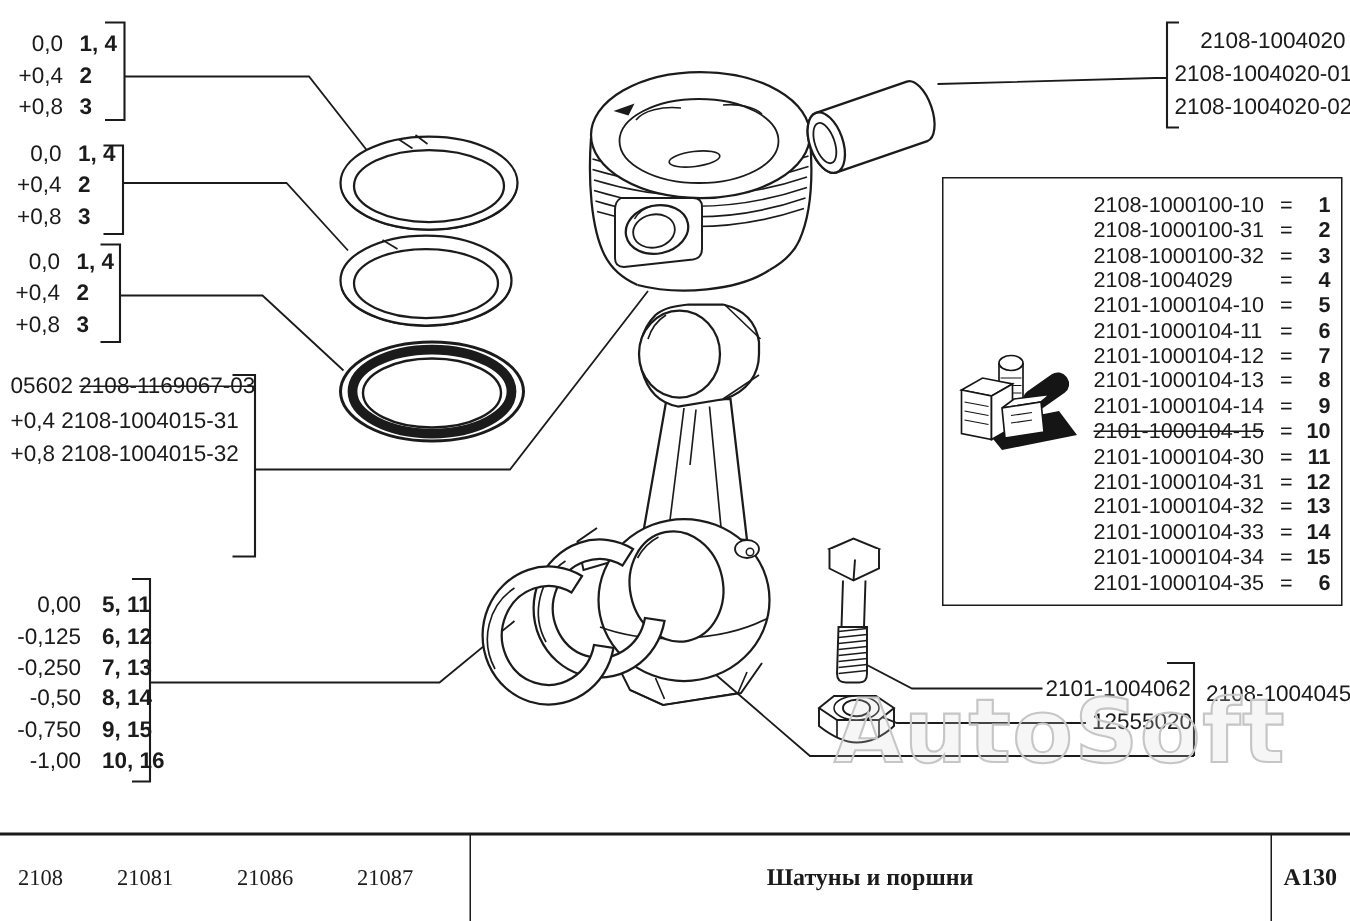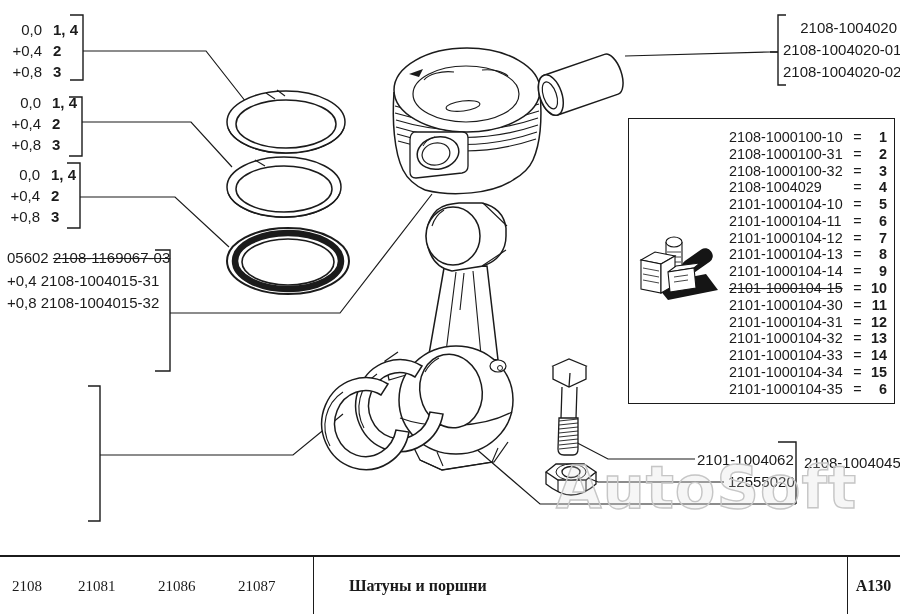--- a/index.html
+++ b/index.html
@@ -27,22 +27,22 @@
   .rod-row .eq{width:15px;text-align:center;}
   .rod-row .num{flex:1;text-align:right;font-weight:bold;}
   .label{position:absolute;font-size:15px;white-space:nowrap;}
   .underlined{}
   .watermark{position:absolute;left:556px;top:458px;font-size:59px;line-height:1;font-weight:bold;
              letter-spacing:1px;font-family:"DejaVu Sans",sans-serif;
              color:rgba(214,214,214,0.22);-webkit-text-stroke:1.4px #c6c6c6;}
   .footer-rule{position:absolute;left:0;top:555px;width:900px;height:0;border-top:2px solid #1b1b1b;}
   .vdiv{position:absolute;top:556px;height:58px;width:0;border-left:1.8px solid #1b1b1b;}
   .footer-text{position:absolute;font-family:"Liberation Serif",serif;font-size:15px;white-space:nowrap;}
-  .footer-title{position:absolute;left:313px;width:534px;top:577px;text-align:left;
-                font-family:"Liberation Serif",serif;font-weight:bold;font-size:16px;padding-left:36px;}
+  .footer-title{position:absolute;left:313px;width:534px;top:577px;text-align:center;
+                font-family:"Liberation Serif",serif;font-weight:bold;font-size:16px;}
   .footer-code{position:absolute;left:847px;width:53px;top:577px;text-align:center;
                font-family:"Liberation Serif",serif;font-weight:bold;font-size:16px;}
 </style>
 </head>
 <body>
 
 <div class="page">
 
   <svg class="art" viewBox="0 0 900 614" xmlns="http://www.w3.org/2000/svg">
 
@@ -203,20 +203,34 @@
     <div>+0,4  2108-1004015-31</div>
     <div>+0,8  2108-1004015-32</div>
   </div>
 
   <div class="pin-lines">
     <div>2108-1004020</div>
     <div>2108-1004020-01</div>
     <div>2108-1004020-02</div>
   </div>
 
+  <div class="shell-table">
+    <span class="c1">0,00</span>
+      <span class="c2">5, 11</span>
+    <span class="c1">-0,125</span>
+      <span class="c2">6, 12</span>
+    <span class="c1">-0,250</span>
+      <span class="c2">7, 13</span>
+    <span class="c1">-0,50</span>
+      <span class="c2">8, 14</span>
+    <span class="c1">-0,750</span>
+      <span class="c2">9, 15</span>
+    <span class="c1">-1,00</span>
+      <span class="c2">10, 16</span>
+  </div>
 
   <div class="rod-box">
     <div class="rod-rows">
       <div class="rod-row">
           <span class="part">2108-1000100-10</span>
           <span class="eq">=</span>
           <span class="num">1</span>
         </div>
       <div class="rod-row">
           <span class="part">2108-1000100-31</span>

